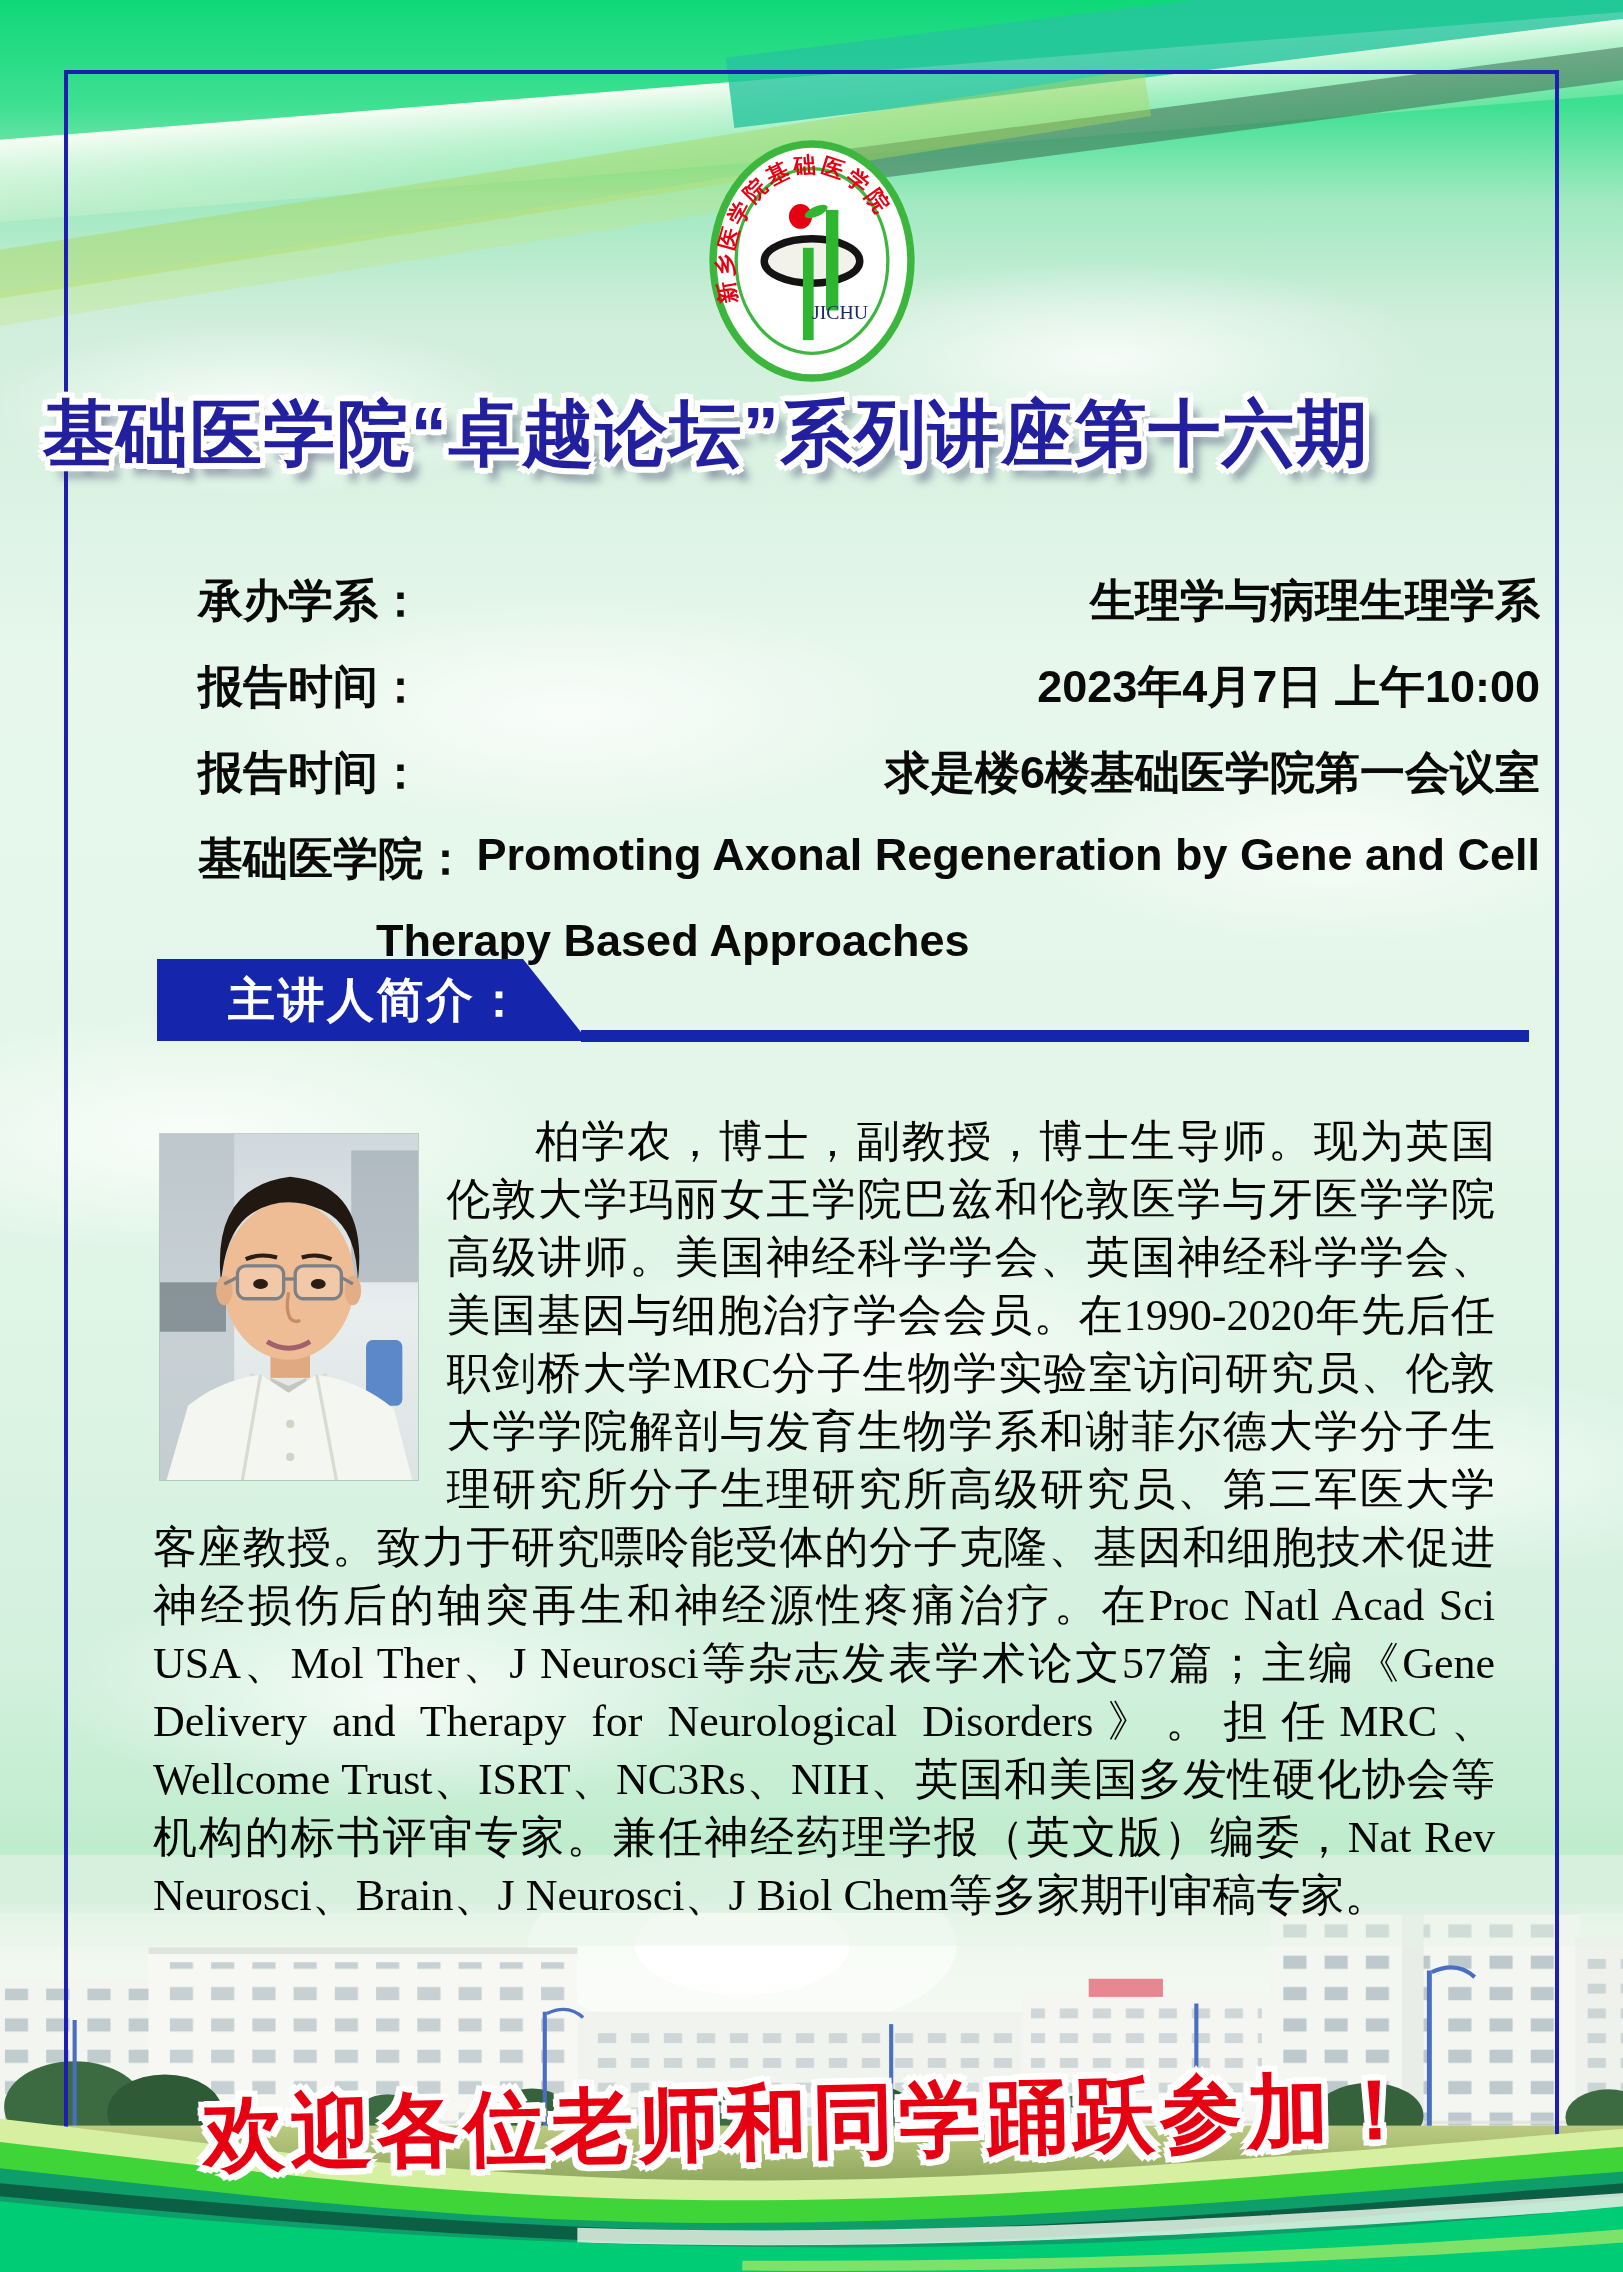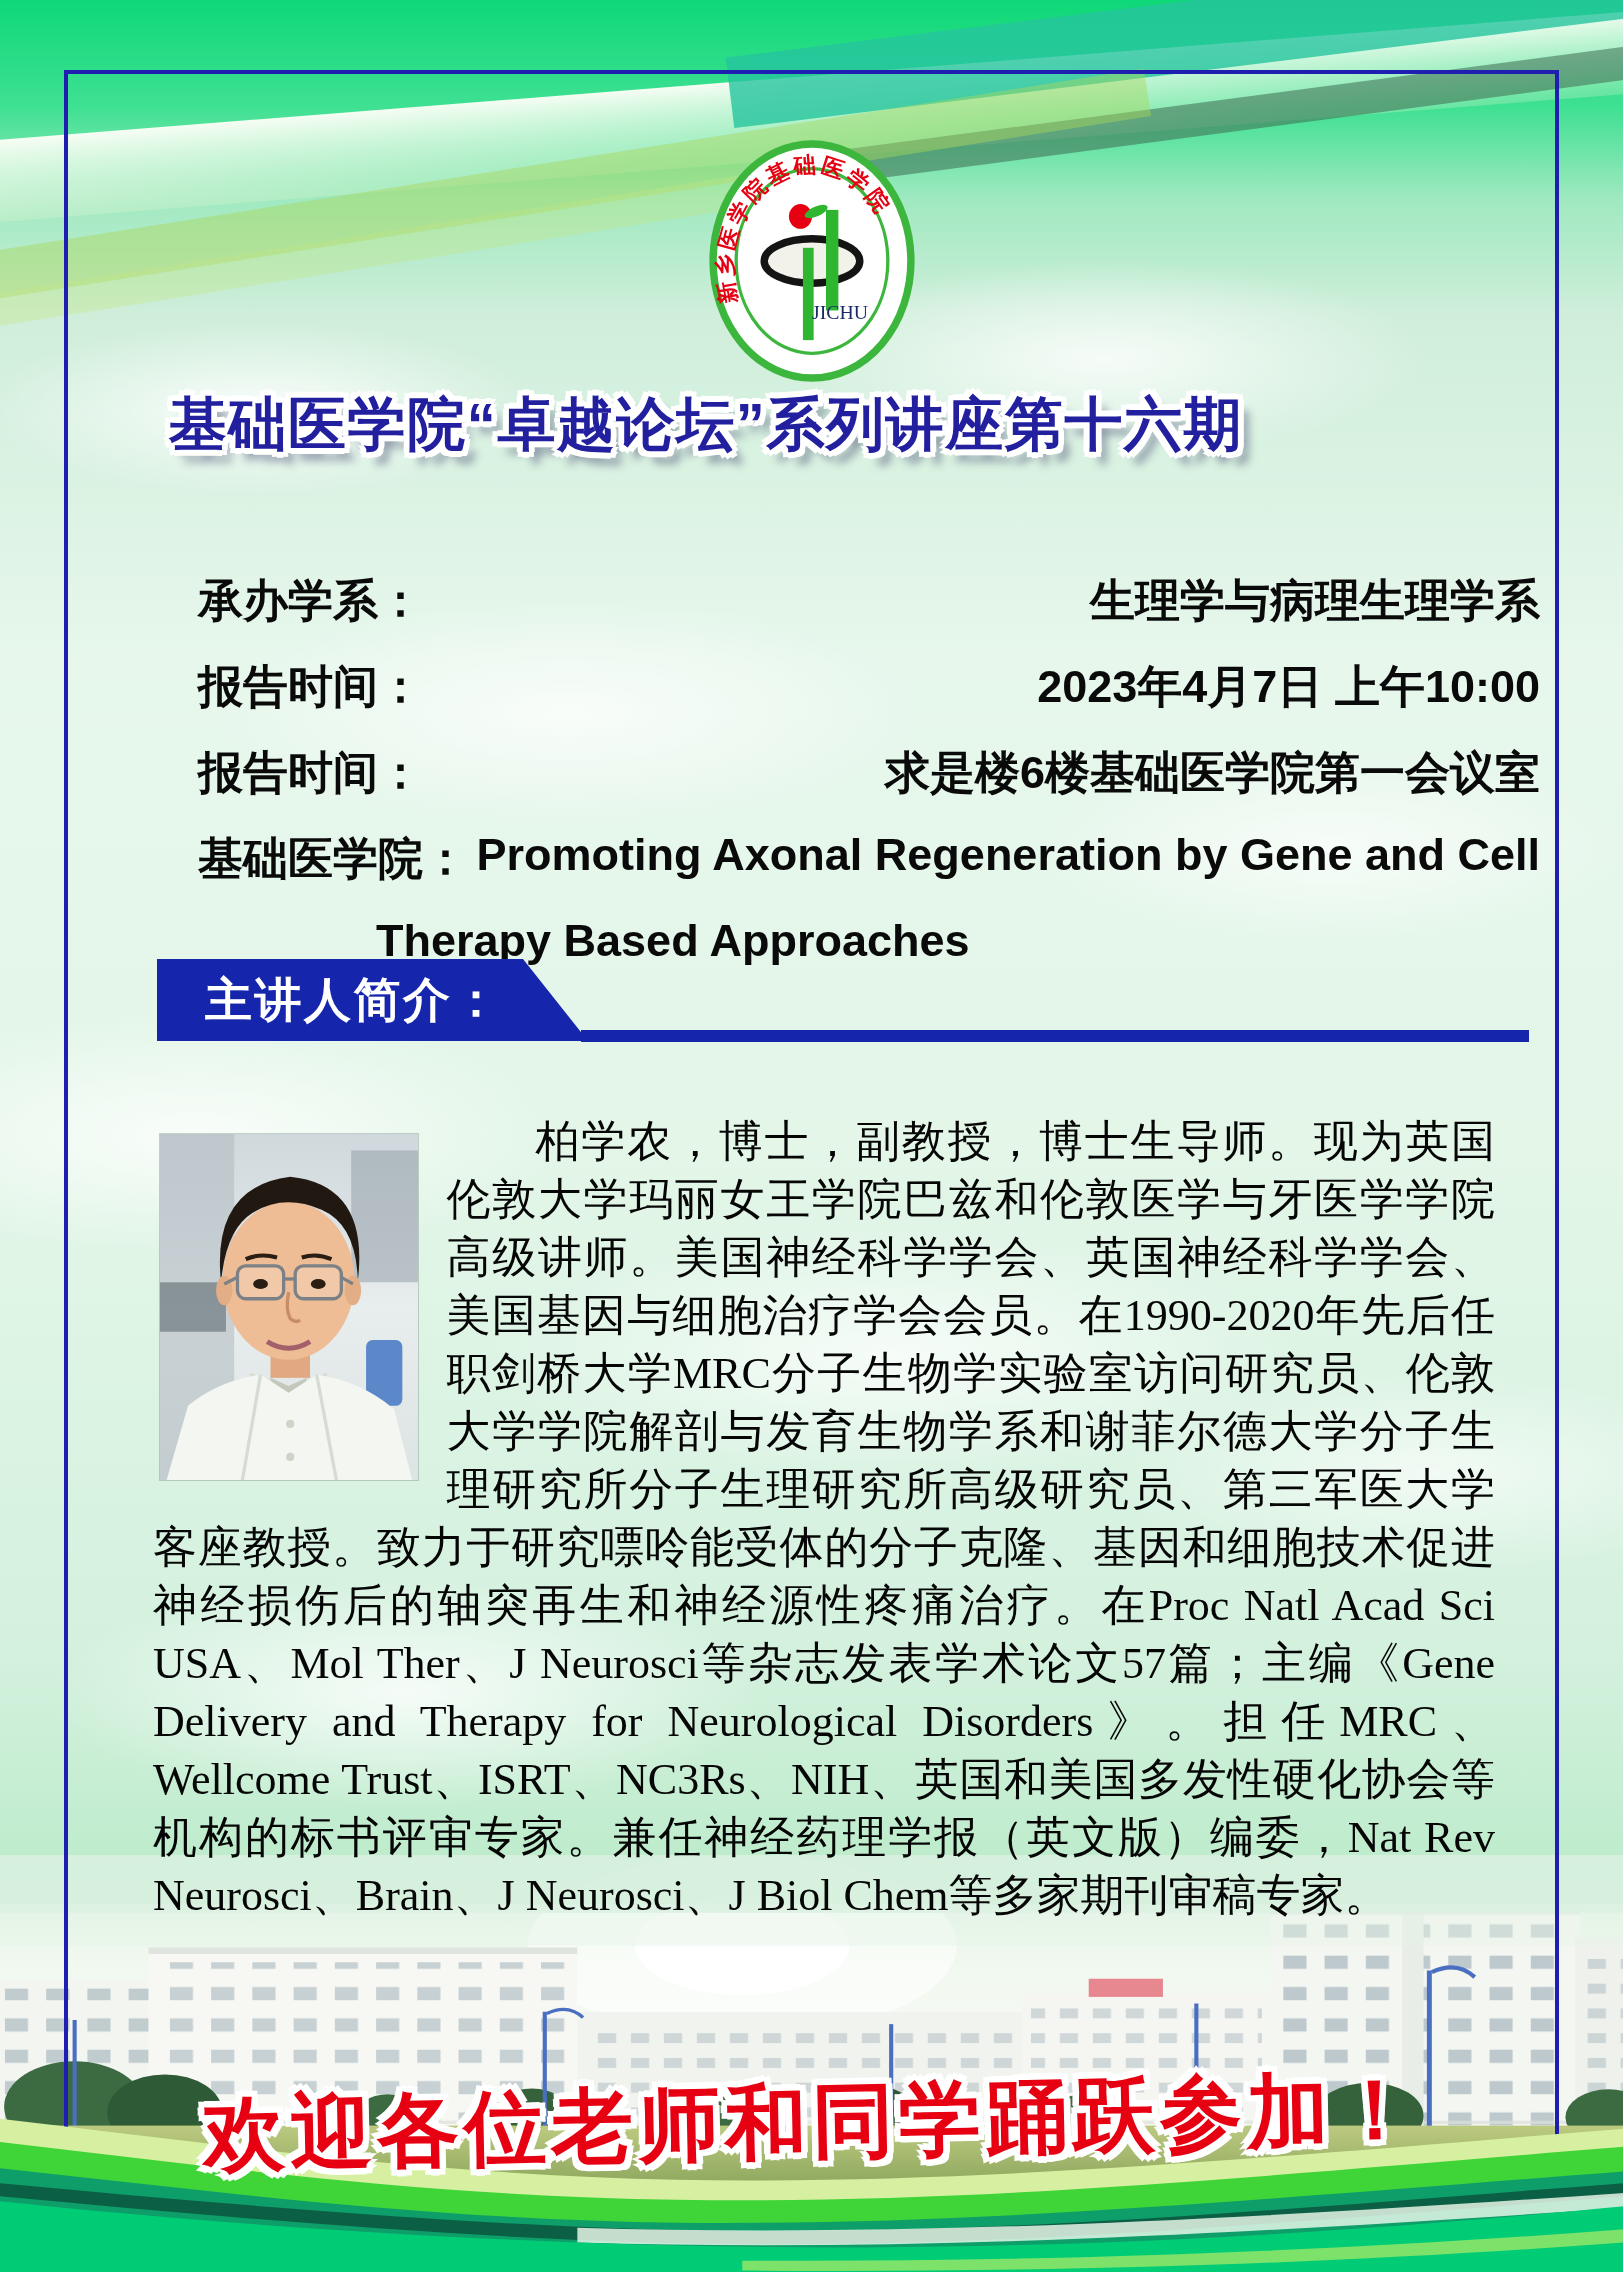--- a/index.html
+++ b/index.html
@@ -25,33 +25,33 @@
      radial-gradient(ellipse 511px 165px at 35% 30%,rgba(255,255,255,.75),rgba(255,255,255,0) 70%),
      radial-gradient(ellipse 429px 140px at 82% 38%,rgba(255,255,255,.7),rgba(255,255,255,0) 70%),
      radial-gradient(ellipse 528px 173px at 12% 55%,rgba(255,255,255,.8),rgba(255,255,255,0) 70%),
      radial-gradient(ellipse 577px 181px at 55% 68%,rgba(255,255,255,.75),rgba(255,255,255,0) 70%),
      radial-gradient(ellipse 462px 148px at 88% 75%,rgba(255,255,255,.65),rgba(255,255,255,0) 70%),
      radial-gradient(ellipse 511px 165px at 25% 88%,rgba(255,255,255,.8),rgba(255,255,255,0) 70%);}
   .frame{position:absolute;left:64px;top:70px;width:1487px;height:2160px;
     border:4.1px solid #1e1eb0;z-index:5;}
   .logo{position:absolute;left:708px;top:139px;width:208px;height:244px;z-index:6;}
   .main-title{position:absolute;left:0;top:386px;width:1412px;text-align:center;z-index:6;
-    font-size:58px;font-weight:bold;letter-spacing:1.6px;color:#23209f;
+    font-size:72px;font-weight:bold;letter-spacing:1.6px;color:#23209f;
     font-family:"Liberation Sans",sans-serif;
     text-shadow:-5px -5px 0 #fff,5px -5px 0 #fff,-5px 5px 0 #fff,5px 5px 0 #fff,
       -5.8px 0 0 #fff,5.8px 0 0 #fff,0 -5.8px 0 #fff,0 5.8px 0 #fff,10px 11.5px 8.2px rgba(40,40,90,.5);}
   .info{position:absolute;left:155px;top:571px;width:1385px;z-index:6;
     font-size:45px;font-weight:bold;color:#0a0a0a;}
   .info-row{display:flex;margin-bottom:26px;white-space:nowrap;}
   .info-label{width:221px;flex:0 0 221px;margin-left:43px;}
   .info-value{flex:1;text-align:right;}
   .info-cont{margin-left:221px;margin-bottom:26px;white-space:nowrap;}
   .banner{position:absolute;left:157px;top:959px;width:431px;height:82px;z-index:6;
     background:#1526ad;clip-path:polygon(0 0,366px 0,431px 100%,0 100%);}
-  .banner-label{color:#fff;font-size:47px;font-weight:bold;line-height:82px;padding-left:48px;
+  .banner-label{color:#fff;font-size:47px;font-weight:bold;line-height:82px;padding-left:71px;
     letter-spacing:2.5px;}
   .banner-line{position:absolute;left:581px;top:1030px;width:948px;height:11.5px;
     background:#1526ad;z-index:6;}
   .bio{position:absolute;left:153px;top:1097px;width:1342px;z-index:6;
     font-family:"Liberation Serif",serif;font-size:44px;line-height:58px;
     color:#060606;text-align:justify;margin-top:16px;}
   .bio p{margin:0;text-indent:89px;}
   .speaker-photo{float:left;width:258px;height:346px;margin:21.4px 29px 21.4px 6.6px;
     outline:0.8px solid rgba(120,140,130,.4);}
   .campus{position:absolute;left:0;top:1855px;width:1624px;height:330px;z-index:3;}

